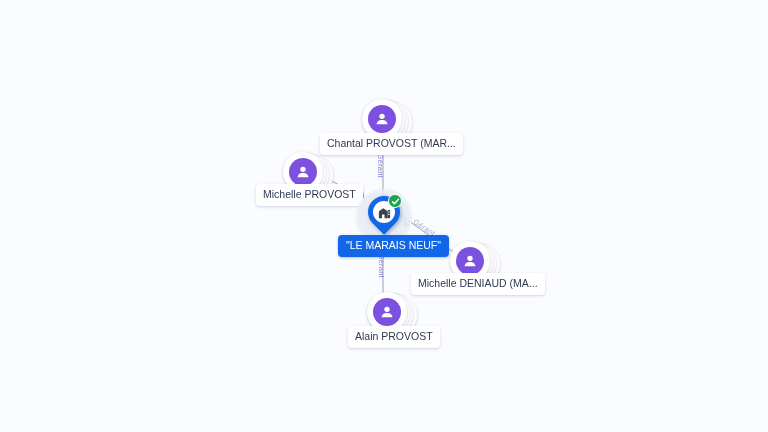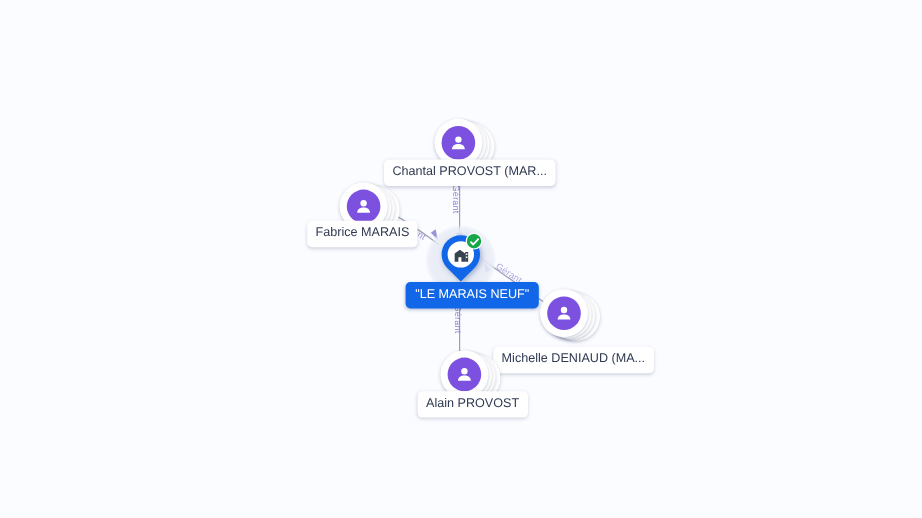--- a/index.html
+++ b/index.html
@@ -202,21 +202,21 @@
     <div class="stack-c s1"></div>
     <div class="avatar-ring">
       <div class="avatar-circle">
         <svg width="16" height="16" viewBox="0 0 24 24" fill="#ffffff">
           <circle cx="12" cy="8" r="4"></circle>
           <path d="M4 20c0-4.4 3.6-6.5 8-6.5s8 2.1 8 6.5z"></path>
         </svg>
       </div>
     </div>
   </div>
-  <div class="node-label" style="left:256px; top:184px;">Fabrice MARAIS</div>
+  <div class="node-label" style="left:256px; top:184px;">Michelle PROVOST</div>
 
   <div class="company-node" style="left:355px; top:188px;">
     <div class="company-halo"></div>
     <div class="pin">
       <div class="pin-inner">
         <svg width="15" height="15" viewBox="0 0 24 24" fill="#39424f">
           <path d="M3 21V10l7-5 7 5v11h-5v-6h-4v6z"></path>
           <rect x="17" y="8" width="4" height="13"></rect>
           <rect x="18" y="10" width="2" height="2" fill="#ffffff"></rect>
           <rect x="18" y="14" width="2" height="2" fill="#ffffff"></rect>
@@ -237,21 +237,21 @@
     <div class="stack-c s1"></div>
     <div class="avatar-ring">
       <div class="avatar-circle">
         <svg width="16" height="16" viewBox="0 0 24 24" fill="#ffffff">
           <circle cx="12" cy="8" r="4"></circle>
           <path d="M4 20c0-4.4 3.6-6.5 8-6.5s8 2.1 8 6.5z"></path>
         </svg>
       </div>
     </div>
   </div>
-  <div class="node-label" style="left:411px; top:273px;margin-top:16px;">Michelle DENIAUD (MA...</div>
+  <div class="node-label" style="left:411px; top:273px;">Michelle DENIAUD (MA...</div>
 
   <div class="person-node" style="left:367px; top:292px;">
     <div class="stack-c s3"></div>
     <div class="stack-c s2"></div>
     <div class="stack-c s1"></div>
     <div class="avatar-ring">
       <div class="avatar-circle">
         <svg width="16" height="16" viewBox="0 0 24 24" fill="#ffffff">
           <circle cx="12" cy="8" r="4"></circle>
           <path d="M4 20c0-4.4 3.6-6.5 8-6.5s8 2.1 8 6.5z"></path>

